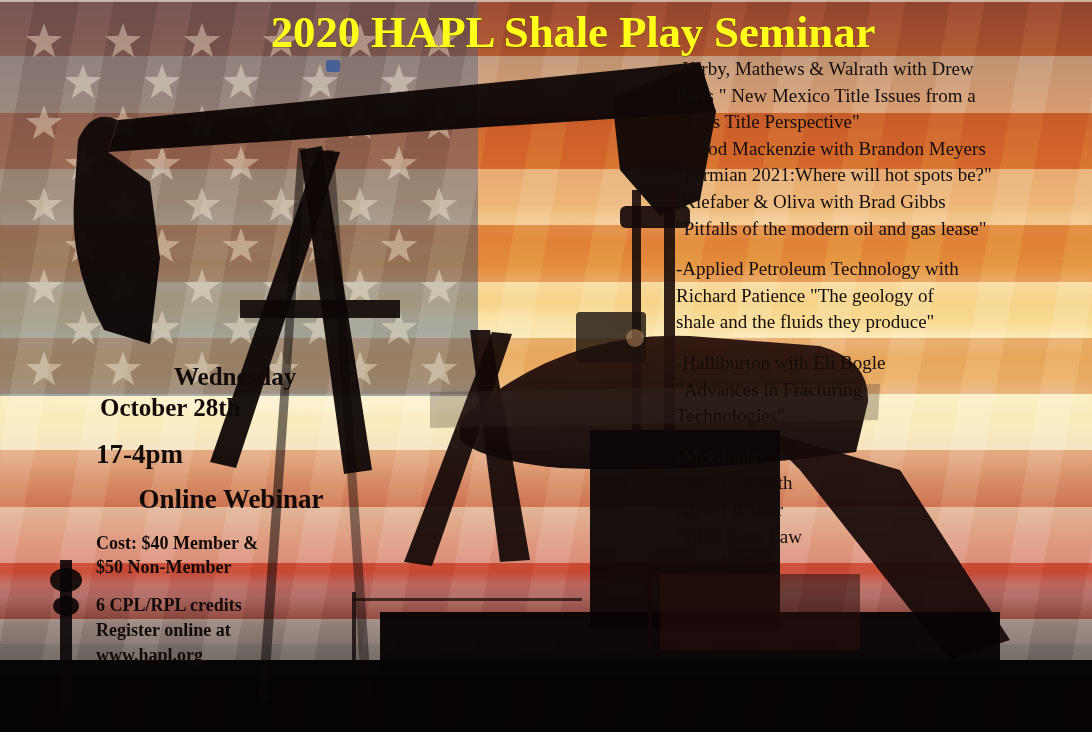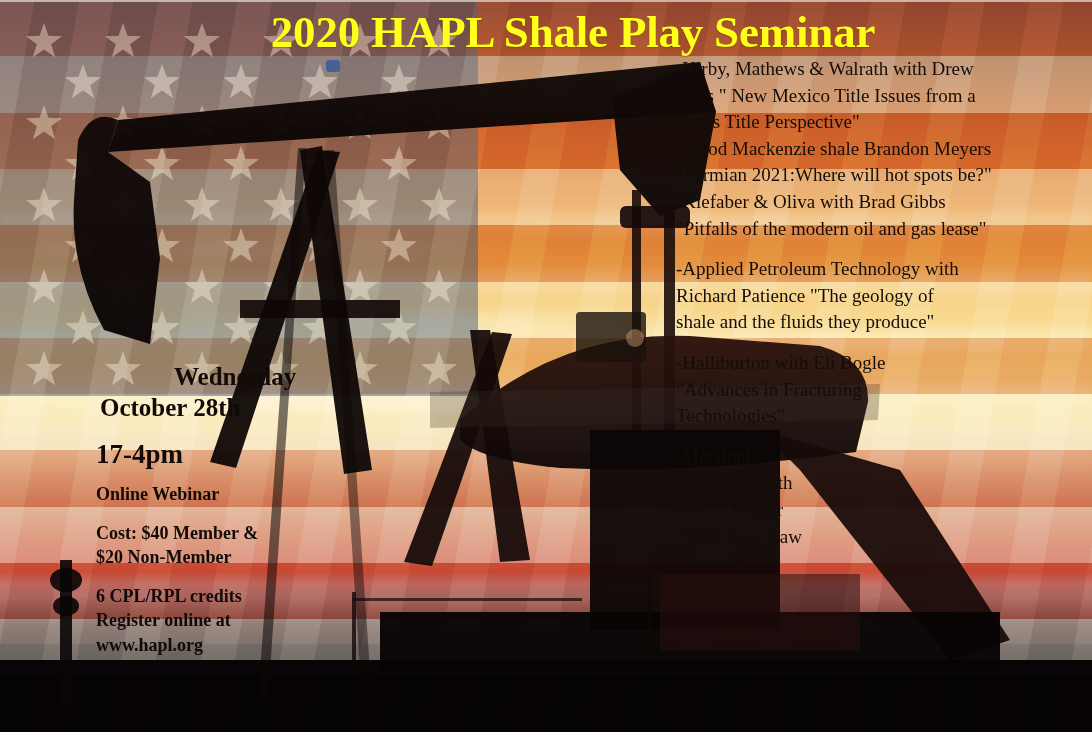--- a/index.html
+++ b/index.html
@@ -171,22 +171,22 @@
   }
   .leftBlock .l-date{
     font-size:25px;font-weight:bold;line-height:1.25;
     padding-left:4px;white-space:nowrap;margin-top:2px;
   }
   .leftBlock .l-time{
     font-size:27px;font-weight:bold;line-height:1.1;
     margin-top:16px;white-space:nowrap;
   }
   .leftBlock .l-mode{
-    font-size:18px;font-weight:bold;line-height:1.1;
-    margin-top:16px;white-space:nowrap;
+    font-size:27px;font-weight:bold;line-height:1.1;
+    margin-top:16px;white-space:nowrap;text-align:center;
   }
   .leftBlock .l-cost{
     font-size:18px;font-weight:bold;line-height:1.35;
     margin-top:16px;white-space:nowrap;
   }
   .leftBlock .l-cred{
     font-size:18px;font-weight:bold;line-height:1.38;
     margin-top:14px;white-space:nowrap;
   }
   .edgeTop{
@@ -352,21 +352,21 @@
   </div>
 
   <div class="edgeTop"></div>
 
   <div class="title">2020 HAPL Shale Play Seminar</div>
 
   <div class="rightBlock" id="sessions">
       <div class="ln">-Kirby, Mathews &amp; Walrath with Drew</div>
       <div class="ln">Potts " New Mexico Title Issues from a</div>
       <div class="ln">Texas Title Perspective"</div>
-      <div class="ln">-Wood Mackenzie shale Brandon Meyers</div>
+      <div class="ln">-Wood Mackenzie with Brandon Meyers</div>
       <div class="ln">  "Permian 2021:Where will hot spots be?"</div>
       <div class="ln">-Kiefaber &amp; Oliva with Brad Gibbs</div>
       <div class="ln">  "Pitfalls of the modern oil and gas lease"</div>
       <div class="spacer"></div>
       <div class="ln">   -Applied Petroleum Technology with</div>
       <div class="ln">  Richard Patience "The geology of</div>
       <div class="ln">  shale and the fluids they produce"</div>
       <div class="spacer"></div>
       <div class="ln">      -Halliburton with Eli Bogle</div>
       <div class="ln">     "Advances in Fracturing</div>
@@ -379,21 +379,21 @@
       <div class="ln">             Roundup"</div>
     </div>
 
   <div class="leftBlock">
     <div class="l-wed">Wednesday</div>
     <div class="l-date">October 28th</div>
     <div class="l-time">17-4pm</div>
     <div class="l-mode">Online Webinar</div>
     <div class="l-cost">
       <div>Cost: $40 Member &amp;</div>
-      <div>$20 Non-Member</div>
+      <div>$50 Non-Member</div>
     </div>
     <div class="l-cred">
       <div>6 CPL/RPL credits</div>
       <div>Register online at</div>
       <div>www.hapl.org</div>
     </div>
   </div>
 
 </div>
 

